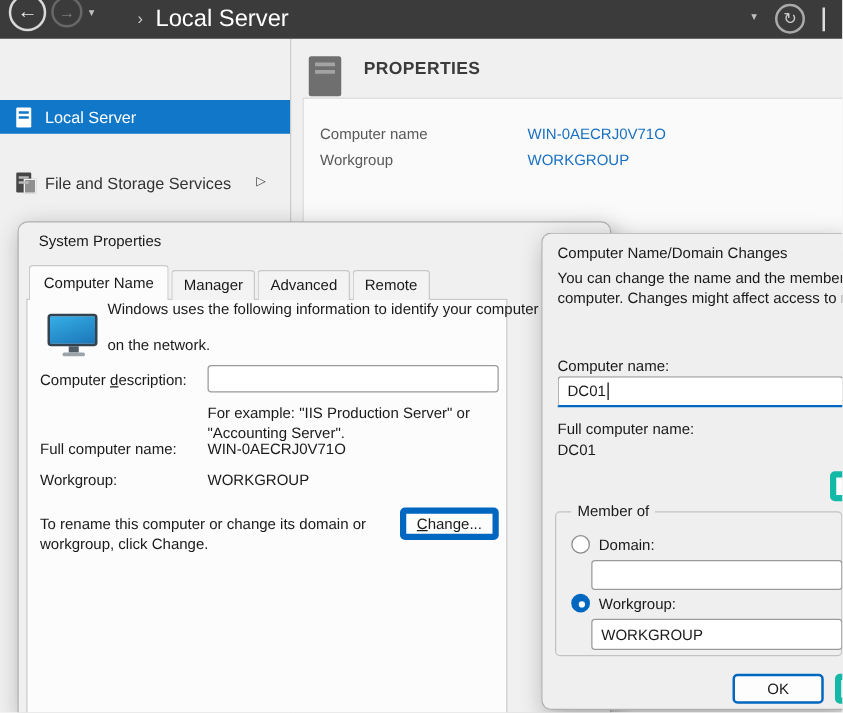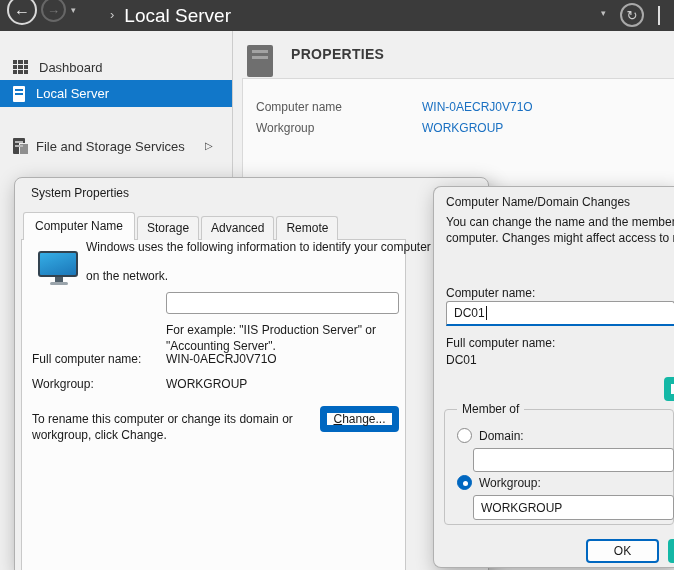--- a/index.html
+++ b/index.html
@@ -42,21 +42,21 @@
   .panel { position:absolute; left:242px; top:78px; width:440px; height:484px; background:#fafafa; border:1px solid #d9d9d9; z-index:1; }
   .prow-label { position:absolute; left:13px; font-size:12px; color:#595959; white-space:nowrap; }
   .prow-value { position:absolute; left:179px; font-size:12px; color:#1a70c2; white-space:nowrap; cursor:pointer; }
   .frag { position:absolute; left:179px; font-size:12px; color:#1a70c2; white-space:nowrap; }
   .fragdark { position:absolute; left:176px; font-size:12px; color:#3c3c3c; white-space:nowrap; }
 
   
   .dlg { position:absolute; background:#f0f0f0; border:1px solid #b0b0b0; box-shadow:3px 6px 20px rgba(0,0,0,.3); }
   .dlg-title { position:absolute; left:16px; top:8px; font-size:12px; color:#1a1a1a; white-space:nowrap; }
   .textbox { background:#ffffff; border:1px solid #9a9a9a; border-radius:3px; font-size:12px; color:#1a1a1a; display:flex; align-items:center; padding:0 7px; white-space:nowrap; overflow:hidden; }
-  .btn { background:#fdfdfd; border:7px solid #14b8a6; border-radius:4px; font-size:12px; color:#1a1a1a; display:flex; align-items:center; justify-content:center; }
+  .btn { background:#fdfdfd; border:5px solid #14b8a6; border-radius:4px; font-size:12px; color:#1a1a1a; display:flex; align-items:center; justify-content:center; }
   .btn.accent { border:2px solid #0067c0; }
 
   
   #sysprop { left:14px; top:177px; width:475px; height:394px; border-radius:8px 8px 0 0; z-index:10; }
   #sysprop .close { position:absolute; right:12px; top:4px; font-size:18px; color:#555555; line-height:20px; cursor:pointer; }
   .tabs { position:absolute; left:8px; top:34px; display:flex; align-items:flex-end; z-index:3; }
   .tab { border:1px solid #c9c9c9; border-bottom:none; background:#f3f3f3; font-size:12px; color:#1a1a1a; padding:4px 9px 5px 9px; border-radius:3px 3px 0 0; margin-right:2px; white-space:nowrap; }
   .tab.active { background:#fcfcfc; padding:6px 11px 7px 11px; }
   .tabpage { position:absolute; left:6px; top:61px; width:385px; height:333px; background:#fcfcfc; border:1px solid #c9c9c9; z-index:2; }
   .monitor { position:absolute; left:16px; top:11px; width:42px; height:38px; }
@@ -95,34 +95,20 @@
     <div class="breadcrumb">
       <span class="sep">›</span>
       <span>Local Server</span>
     </div>
     <div class="caret caret2">▾</div>
     <div class="navcircle refresh">↻</div>
     <div class="vbar"></div>
   </div>
 
   <div class="sidebar-divider"></div>
-  <div class="side-item" style="top:54px">
-    <span class="ic ic-grid">
-        <span></span>
-        <span></span>
-        <span></span>
-        <span></span>
-        <span></span>
-        <span></span>
-        <span></span>
-        <span></span>
-        <span></span>
-      </span>
-    <span>Dashboard</span>
-  </div>
   <div class="side-item sel" style="top:80px">
     <span class="ic ic-srv white"></span>
     <span>Local Server</span>
   </div>
   <div class="side-item" style="top:133px">
     <span class="ic ic-srv multi"></span>
     <span>File and Storage Services</span>
     <span class="side-arrow">▷</span>
   </div>
 
@@ -143,32 +129,33 @@
     <div class="frag" style="top:238px">Di</div>
     <div class="fragdark" style="top:291px">M</div>
     <div class="fragdark" style="top:309px;color:#666">in</div>
   </div>
 
   <div class="dlg" id="sysprop">
     <div class="dlg-title">System Properties</div>
     <div class="close">×</div>
     <div class="tabs">
       <div class="tab active">Computer Name</div>
-      <div class="tab">Storage</div>
+      <div class="tab">Manager</div>
       <div class="tab">Advanced</div>
       <div class="tab">Remote</div>
     </div>
     <div class="tabpage">
       <div class="monitor">
         <div class="scr"></div>
           <div class="stand"></div>
           <div class="base"></div>
       </div>
       <div class="t12" style="left:64px;top:0">Windows uses the following information to identify your computer</div>
       <div class="t12" style="left:64px;top:29px">on the network.</div>
+      <div class="t12" style="left:10px;top:57px"><span>Computer </span><u>d</u><span>escription:</span></div>
       <div class="textbox" id="sp-desc-input"></div>
       <div class="t12" style="left:144px;top:83px">For example: "IIS Production Server" or</div>
       <div class="t12" style="left:144px;top:99px">"Accounting Server".</div>
       <div class="t12" style="left:10px;top:112px">Full computer name:</div>
       <div class="t12" style="left:144px;top:112px">WIN-0AECRJ0V71O</div>
       <div class="t12" style="left:10px;top:137px">Workgroup:</div>
       <div class="t12" style="left:144px;top:137px">WORKGROUP</div>
       <div class="t12" style="left:10px;top:172px">To rename this computer or change its domain or</div>
       <div class="t12" style="left:10px;top:188px">workgroup, click Change.</div>
       <div class="btn" id="sp-change">

